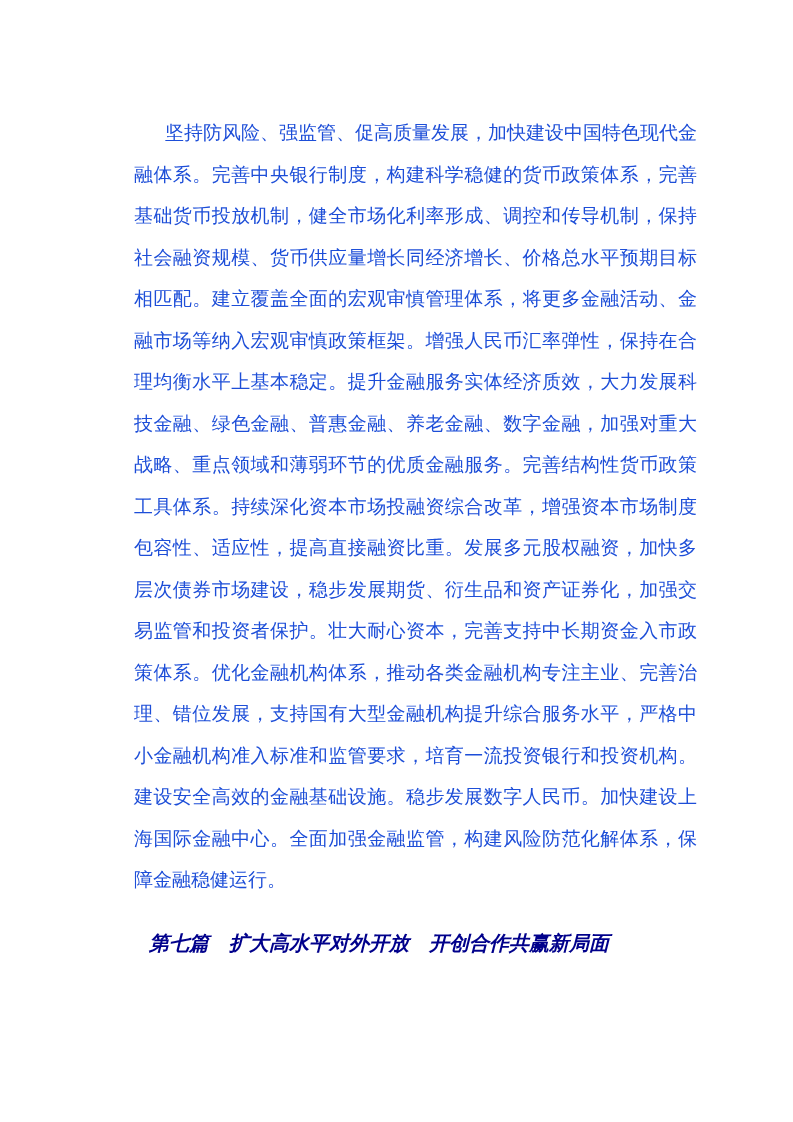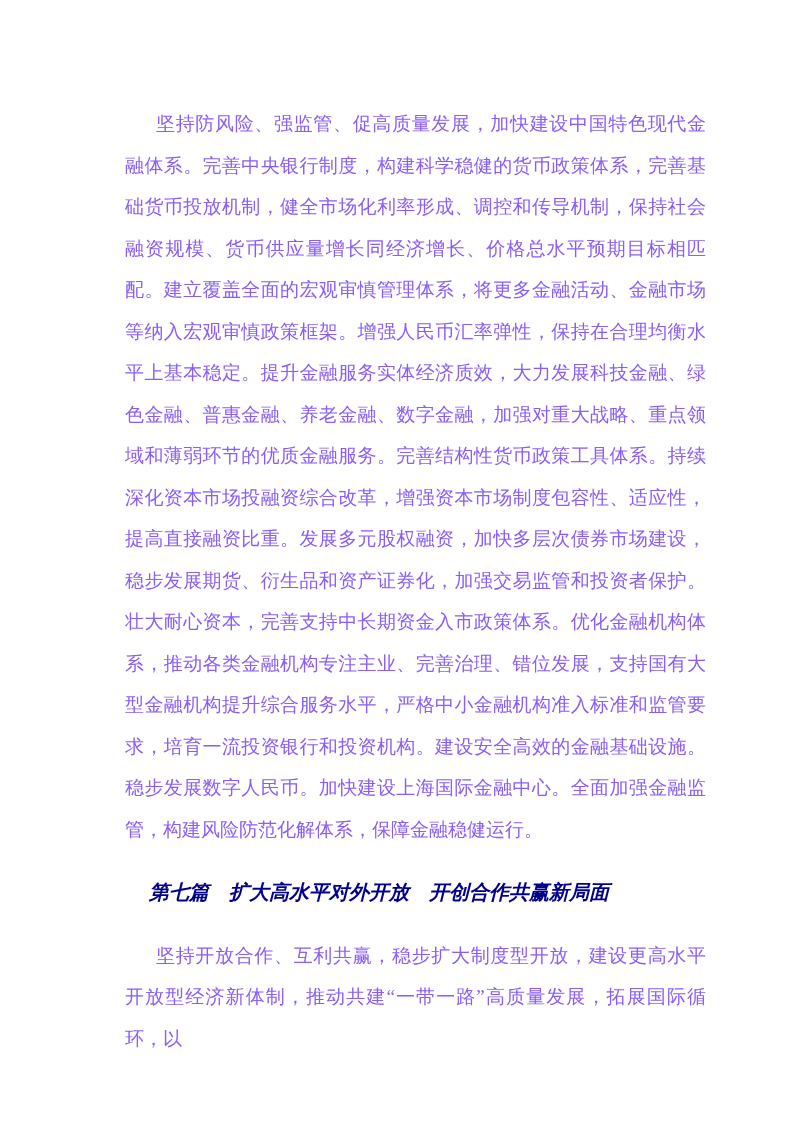--- a/index.html
+++ b/index.html
@@ -21,25 +21,25 @@
   .content {
     position: absolute;
     left: 118px;
     top: 96px;
     width: 595px;
   }
   .body-para {
     font-family: "Liberation Serif", "DejaVu Serif", serif;
     font-size: 19px;
     line-height: 41.5px;
-    color: #8b5cf6;
+    color: #1d4ed8;
     text-align: justify;
     text-justify: inter-ideograph;
     text-indent: 31px;
-    margin: 7px;
+    margin: 16px;
     word-break: break-all;
   }
   .section-heading {
     font-family: "Liberation Sans", "DejaVu Sans", sans-serif;
     font-weight: bold;
     font-size: 20px;
     line-height: 41.5px;
     color: #00008B;
     margin: 22px 0 21px 0;
     text-indent: 31px;
@@ -47,15 +47,14 @@
     font-style: italic;
   }
 </style>
 </head>
 <body>
 
 <div class="page">
   <div class="content">
     <p class="body-para">坚持防风险、强监管、促高质量发展，加快建设中国特色现代金融体系。完善中央银行制度，构建科学稳健的货币政策体系，完善基础货币投放机制，健全市场化利率形成、调控和传导机制，保持社会融资规模、货币供应量增长同经济增长、价格总水平预期目标相匹配。建立覆盖全面的宏观审慎管理体系，将更多金融活动、金融市场等纳入宏观审慎政策框架。增强人民币汇率弹性，保持在合理均衡水平上基本稳定。提升金融服务实体经济质效，大力发展科技金融、绿色金融、普惠金融、养老金融、数字金融，加强对重大战略、重点领域和薄弱环节的优质金融服务。完善结构性货币政策工具体系。持续深化资本市场投融资综合改革，增强资本市场制度包容性、适应性，提高直接融资比重。发展多元股权融资，加快多层次债券市场建设，稳步发展期货、衍生品和资产证券化，加强交易监管和投资者保护。壮大耐心资本，完善支持中长期资金入市政策体系。优化金融机构体系，推动各类金融机构专注主业、完善治理、错位发展，支持国有大型金融机构提升综合服务水平，严格中小金融机构准入标准和监管要求，培育一流投资银行和投资机构。建设安全高效的金融基础设施。稳步发展数字人民币。加快建设上海国际金融中心。全面加强金融监管，构建风险防范化解体系，保障金融稳健运行。</p>
     <h2 class="section-heading">第七篇　扩大高水平对外开放　开创合作共赢新局面</h2>
-    <p class="body-para">坚持开放合作、互利共赢，稳步扩大制度型开放，建设更高水平开放型经济新体制，推动共建“一带一路”高质量发展，拓展国际循环，以</p>
   </div>
 </div>
 
 </body></html>

